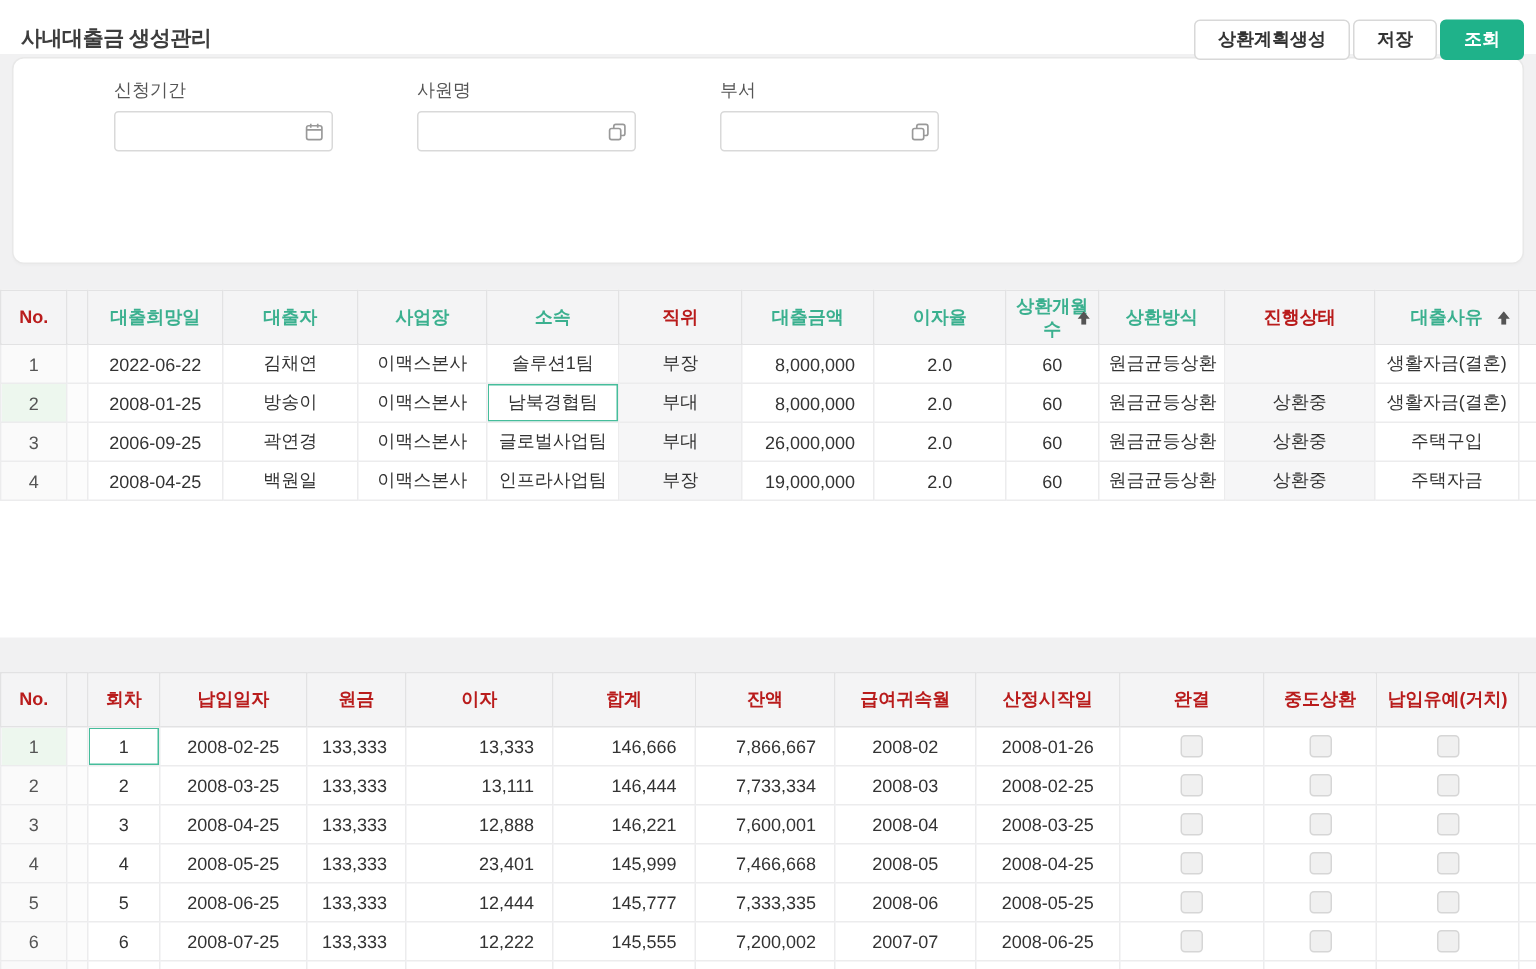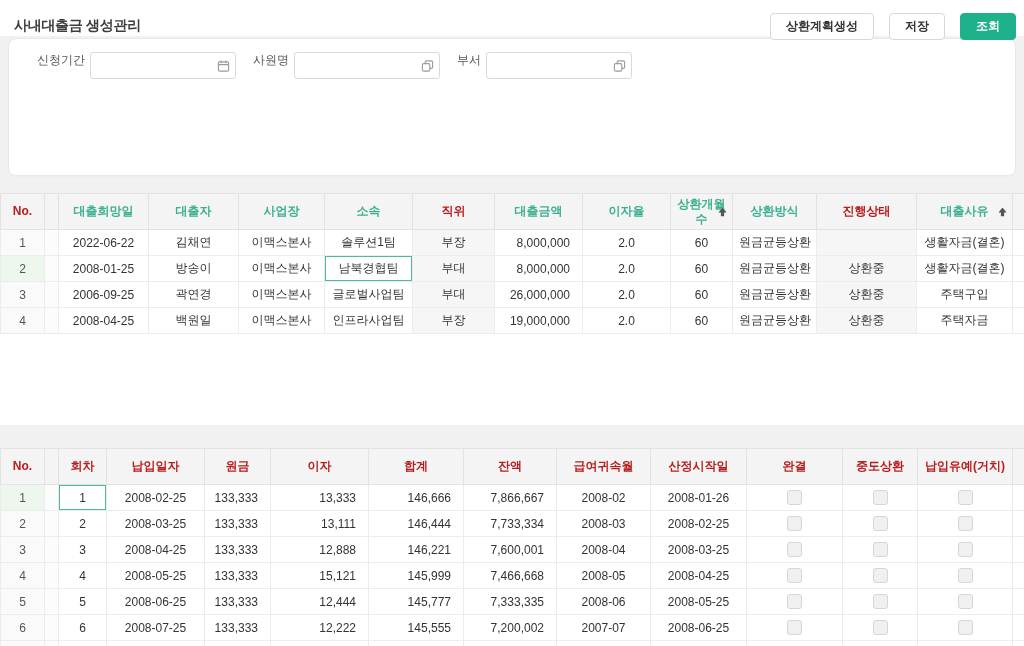--- a/index.html
+++ b/index.html
@@ -6,26 +6,26 @@
   html,body { margin:0; padding:0; }
   body {
     width:1024px; height:646px; overflow:hidden;
     background:#f1f1f2;
     font-family:"Liberation Sans","DejaVu Sans",sans-serif;
     font-size:12px; color:#333;
   }
   
   .topbar{height:36px;background:#fff;display:flex;align-items:center;justify-content:space-between;padding:16px 8px 0 14px;}
   .page-title{font-size:14px;font-weight:bold;color:#3d3d3d;letter-spacing:-0.3px;}
-  .btns{display:flex;gap:15px;}
+  .btns{display:flex;gap:2px;}
   .btn{height:27px;padding:0 15px;background:#fff;border:1px solid #d8d8d8;border-radius:4px;font-size:12px;font-weight:600;color:#333;cursor:pointer;font-family:inherit;}
   .btn.primary{background:#1fb28a;border-color:#1fb28a;color:#fff;}
   
   .filter-card{margin:2px 8px 0;height:138px;background:#fff;border:1px solid #e8e8e8;border-radius:8px;padding:13px 0 0 28px;display:flex;gap:17px;align-items:flex-start;box-shadow:0 1px 2px rgba(0,0,0,0.02);}
-  .field{display:flex;flex-direction:row;gap:5px;}
+  .field{display:flex;flex-direction:column;gap:5px;margin-left:39px;}
   .field .flabel{font-size:12px;color:#555;}
   .input-wrap{position:relative;width:146px;}
   .input-wrap input{width:100%;height:27px;border:1px solid #d9d9d9;border-radius:3px;padding:0 24px 0 8px;font-size:12px;background:#fff;outline:none;font-family:inherit;}
   .input-icon{position:absolute;right:6px;top:50%;transform:translateY(-50%);display:flex;cursor:pointer;}
   
   .grid-area{background:#fff;overflow:hidden;}
   #loan-area{margin-top:17px;height:232px;}
   #schedule-area{margin-top:23px;height:198px;}
   table.grid{border-collapse:collapse;table-layout:fixed;width:1024px;}
   .grid th{height:36px;background:#f4f4f5;border:1px solid #e2e2e3;font-size:12px;font-weight:600;color:#b91c1c;position:relative;padding:0 2px;line-height:1.25;text-align:center;}
@@ -305,21 +305,21 @@
             <div class="cb"></div>
           </td>
           <td class="sliver"></td>
         </tr>
         <tr>
           <td class="no-cell">4</td>
           <td class="sel-cell"></td>
           <td>4</td>
           <td>2008-05-25</td>
           <td class="r">133,333</td>
-          <td class="r">15,121</td>
+          <td class="r">23,401</td>
           <td class="r">145,999</td>
           <td class="r">7,466,668</td>
           <td>2008-05</td>
           <td>2008-04-25</td>
           <td>
             <div class="cb"></div>
           </td>
           <td>
             <div class="cb"></div>
           </td>

